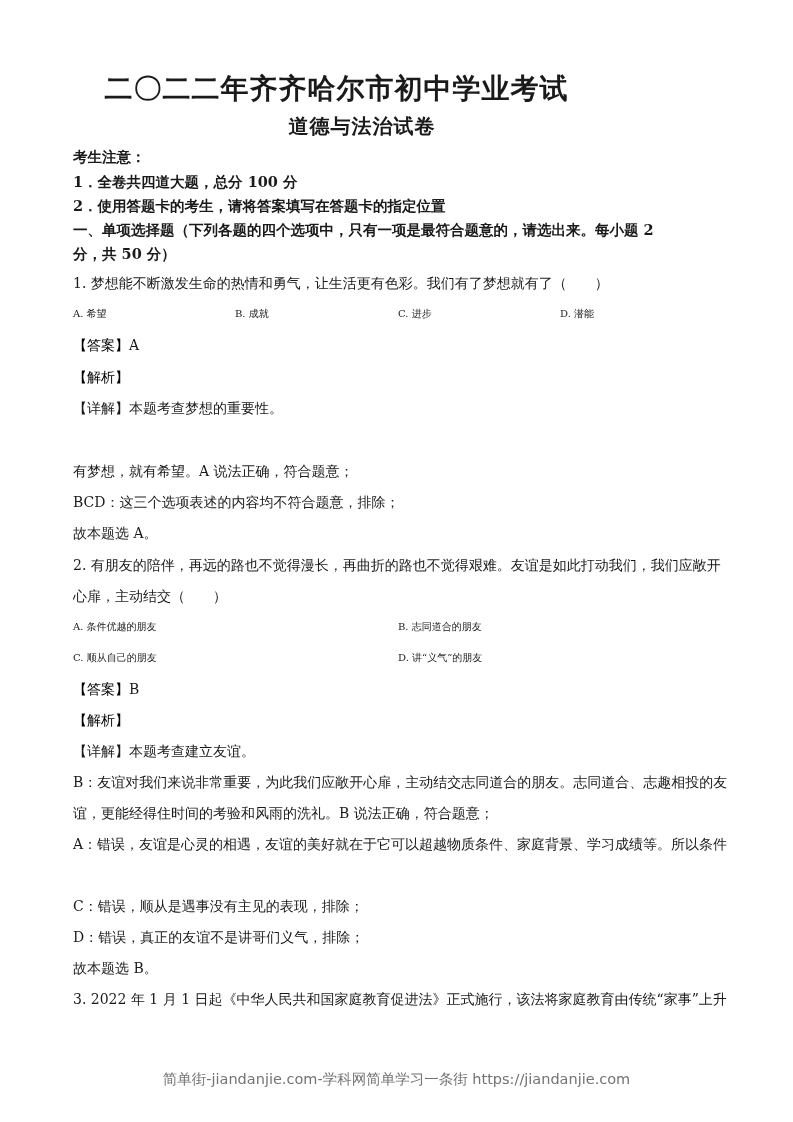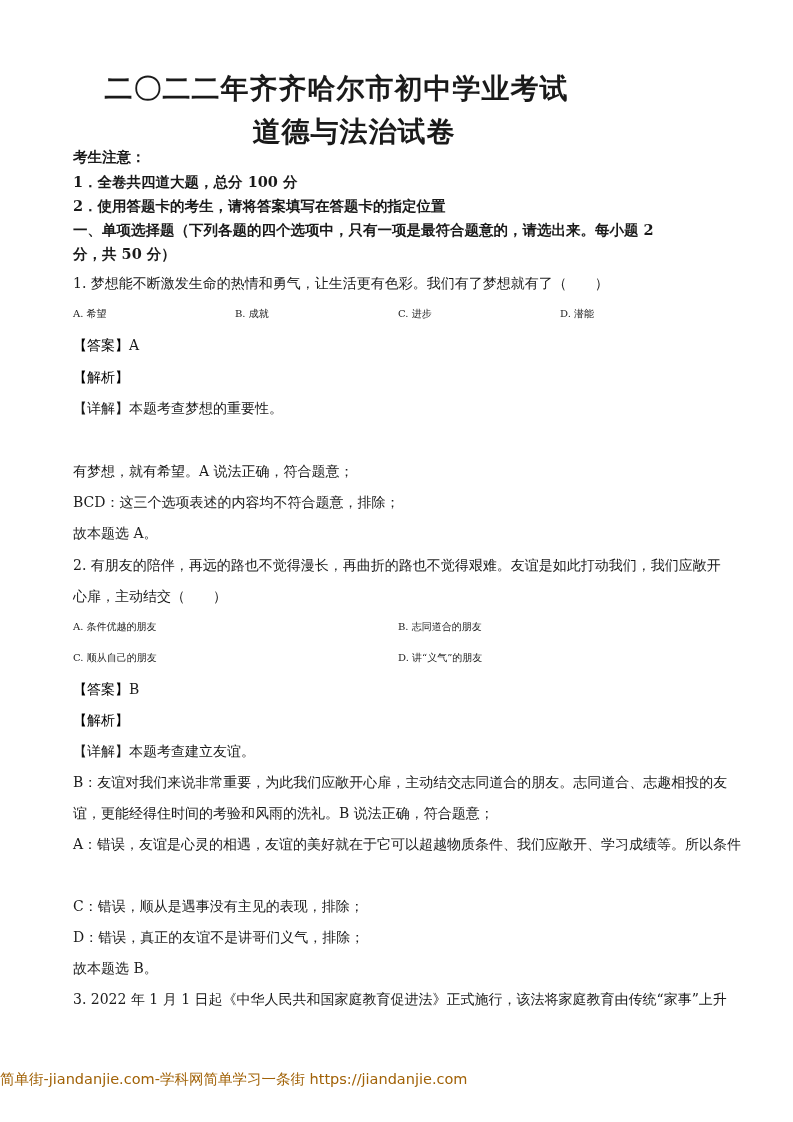--- a/index.html
+++ b/index.html
@@ -1,28 +1,28 @@
 <!DOCTYPE html>
 <html><head>
 <meta charset="utf-8">
 <style>
   html, body { margin: 0; padding: 0; background: #ffffff; }
   body { width: 793px; height: 1122px; position: relative; overflow: hidden;
          font-family: "DejaVu Serif", "Liberation Serif", serif; color: #1a1a1a; }
   .page { position: absolute; left: 0; top: 0; width: 793px; height: 1122px; }
   .title1 { position: absolute; left: 0; width: 673px; top: 70px; text-align: center;
             font-size: 28px; font-weight: bold; letter-spacing: 1px; }
-  .title2 { position: absolute; left: 0; width: 708px; top: 113px; text-align: center;
-            font-size: 28px; font-weight: bold; letter-spacing: 1px; }
+  .title2 { position: absolute; left: 8px; width: 708px; top: 113px; text-align: center;
+            font-size: 20px; font-weight: bold; letter-spacing: 1px; }
   .line { position: absolute; left: 73px; white-space: nowrap; font-size: 14px; line-height: 18px; }
   .bold { font-weight: bold; font-size: 14.5px; }
   .blue { color: #000000; }
   .opt { position: absolute; white-space: nowrap; font-size: 10px; line-height: 18px; }
-  .footer { position: absolute; left: 0; width: 793px; top: 1070px; 
-            font-family: "DejaVu Sans", "Liberation Sans", sans-serif; font-size: 14.5px; color: #a16207; }
+  .footer { position: absolute; left: 0; width: 793px; top: 1070px; text-align: center;
+            font-family: "DejaVu Sans", "Liberation Sans", sans-serif; font-size: 14.5px; color: #737373; }
 </style>
 </head>
 <body>
 
 <div class="page">
   <div class="title1">二〇二二年齐齐哈尔市初中学业考试</div>
   <div class="title2">道德与法治试卷</div>
 
   <div class="line bold" style="top:148px">考生注意：</div>
   <div class="line bold" style="top:173px">1．全卷共四道大题，总分 100 分</div>
@@ -46,21 +46,21 @@
   <div class="line" style="top:587px">心扉，主动结交（　　）</div>
   <div class="opt" style="left:73px;top:618px">A. 条件优越的朋友</div>
   <div class="opt" style="left:398px;top:618px">B. 志同道合的朋友</div>
   <div class="opt" style="left:73px;top:649px">C. 顺从自己的朋友</div>
   <div class="opt" style="left:398px;top:649px">D. 讲“义气”的朋友</div>
   <div class="line" style="top:680px"><span class="blue">【答案】</span><span>B</span></div>
   <div class="line blue" style="top:711px">【解析】</div>
   <div class="line" style="top:742px"><span>【详解】</span><span>本题考查建立友谊。</span></div>
   <div class="line" style="top:773px">B：友谊对我们来说非常重要，为此我们应敞开心扉，主动结交志同道合的朋友。志同道合、志趣相投的友</div>
   <div class="line" style="top:804px">谊，更能经得住时间的考验和风雨的洗礼。B 说法正确，符合题意；</div>
-  <div class="line" style="top:835px">A：错误，友谊是心灵的相遇，友谊的美好就在于它可以超越物质条件、我们应敞开、学习成绩等。所以条件</div>
+  <div class="line" style="top:835px">A：错误，友谊是心灵的相遇，友谊的美好就在于它可以超越物质条件、家庭背景、学习成绩等。所以条件</div>
   <div class="line" style="top:897px">C：错误，顺从是遇事没有主见的表现，排除；</div>
   <div class="line" style="top:928px">D：错误，真正的友谊不是讲哥们义气，排除；</div>
   <div class="line" style="top:959px">故本题选 B。</div>
 
   <div class="line" style="top:990px">3. 2022 年 1 月 1 日起《中华人民共和国家庭教育促进法》正式施行，该法将家庭教育由传统“家事”上升</div>
 
   <div class="footer">简单街-jiandanjie.com-学科网简单学习一条街 https://jiandanjie.com</div>
 </div>
 
 </body></html>

